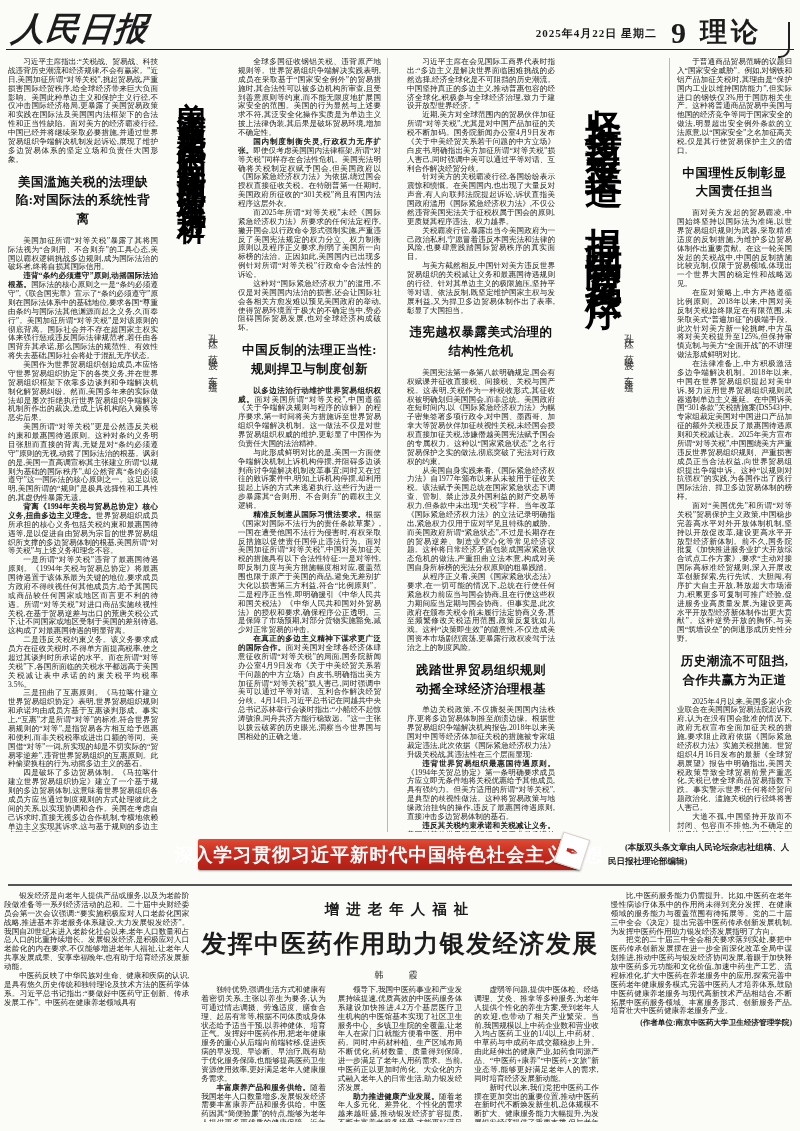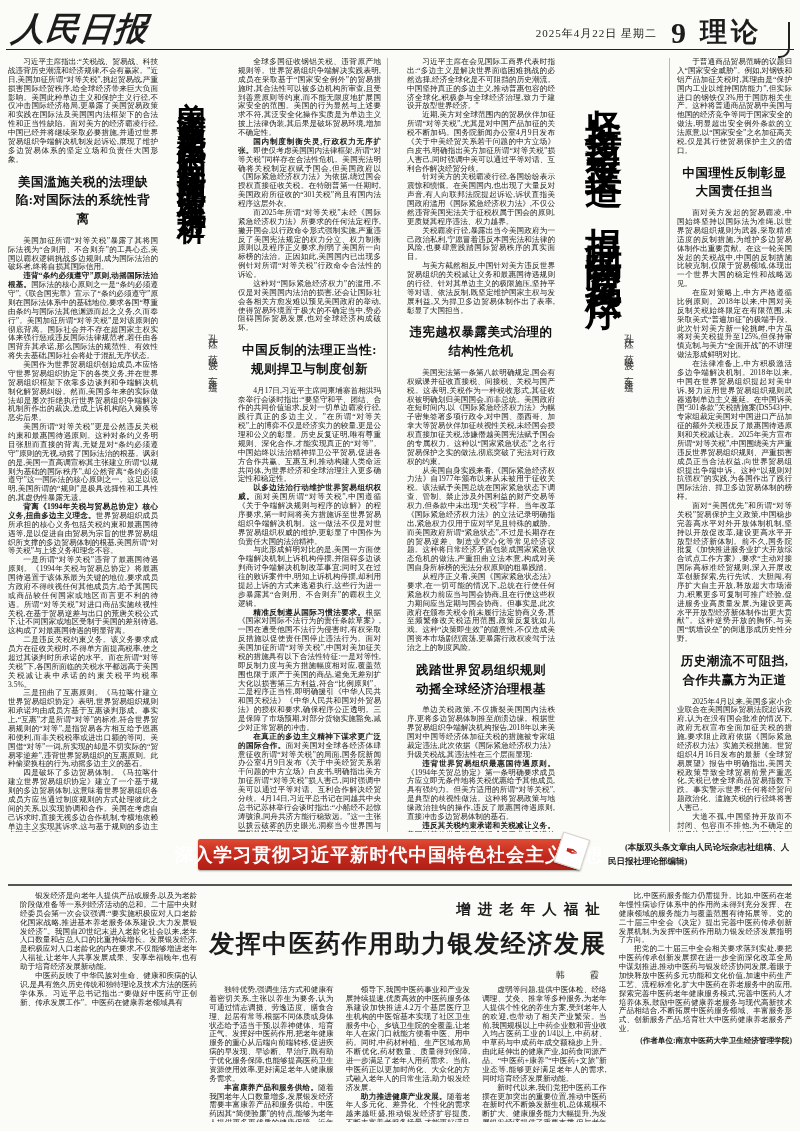--- a/index.html
+++ b/index.html
@@ -6,21 +6,21 @@
   body{width:800px;height:1131px;background:#fbfbf8;color:#1c1c1c;
        font-family:"Liberation Serif","DejaVu Serif",serif;overflow:hidden;}
   .page{width:800px;height:1131px;position:relative;box-sizing:border-box;}
 
   
   .hdr{height:50px;margin:0 6px;border-bottom:1.5px solid #222;display:flex;
        align-items:flex-end;justify-content:space-between;padding:4px 2px 3px 6px;box-sizing:border-box;}
   .masthead{font-size:33px;font-weight:900;font-style:italic;letter-spacing:1px;
             transform:skewX(-6deg);line-height:1;}
   .hdr-right{display:flex;align-items:flex-end;gap:14px;padding-right:2px;}
-  .hdr-date{font-size:11px;font-weight:400;letter-spacing:1px;padding-bottom:5px;}
+  .hdr-date{font-size:11px;font-weight:700;letter-spacing:1px;padding-bottom:5px;}
   .pageno{font-size:30px;font-weight:700;line-height:.9;}
   .secname{font-size:27px;font-weight:700;letter-spacing:4px;line-height:.95;}
   .corner{width:10px;height:34px;border-right:2px solid #222;border-bottom:2px solid #222;
           border-bottom-right-radius:10px;margin-left:2px;margin-bottom:-12px;}
 
   
   .top{display:flex;height:782px;padding:8px 8px 0 8px;box-sizing:border-box;}
   .art{display:flex;height:100%;box-sizing:border-box;}
   .art1{width:376px;}
   .art2{flex:1;border-left:1px solid #b9b9b2;padding-left:19px;margin-left:3px;}
@@ -53,25 +53,25 @@
   .banner-text{color:#fff;font-weight:900;font-size:18.5px;letter-spacing:1px;
                font-family:"Liberation Sans","DejaVu Sans",sans-serif;white-space:nowrap;}
   .pen{position:absolute;right:-6px;top:-4px;width:26px;height:30px;background:#fff;
        transform:rotate(18deg);border:1px solid #d8d0c8;box-shadow:0 1px 2px rgba(0,0,0,.3);
        display:flex;align-items:center;justify-content:center;font-size:16px;color:#c3281e;}
   .ed-note{flex:1;margin-left:28px;font-size:8.5px;font-weight:700;line-height:1.6;
            text-indent:2em;color:#222;padding-top:2px;}
   .midrule{border-top:2.5px solid #555;margin:5px 8px 0 8px;}
 
   
-  .bottom{display:flex;height:236px;padding:6px 8px 0 20px;box-sizing:border-box;}
+  .bottom{display:flex;height:236px;padding:6px 8px 0 4px;box-sizing:border-box;}
   .bL{width:186px;}
   .bR{width:182px;}
   .bMid{flex:1;display:flex;flex-direction:column;padding:0 12px;box-sizing:border-box;}
-  .bHead{text-align:right;height:94px;flex:none;}
+  .bHead{text-align:center;height:94px;flex:none;}
   .kicker{font-size:14.5px;font-weight:700;letter-spacing:7px;margin-top:8px;}
   .bTitle{font-size:25px;font-weight:900;letter-spacing:1.5px;margin-top:8px;
           font-family:"Liberation Sans","DejaVu Sans",sans-serif;white-space:nowrap;}
   .bAuthor{font-size:9px;letter-spacing:8px;margin-top:9px;font-weight:400;}
   .bCols{flex:1;display:flex;gap:12px;overflow:hidden;}
   .bCols .txt{flex:1;height:auto;}
 </style>
 </head>
 <body>
 
@@ -106,21 +106,20 @@
       <div class="strip strip1">
         <div class="vhead vhead1">美国滥施关税及中国反制措施的法理视角透析</div>
         <div class="vauthors">孔庆江　范晓波　车路遥</div>
       </div>
       <div class="txt colB">
           <p>全球多国征收钢铝关税、违背原产地规则等。世界贸易组织争端解决实践表明,成员在采取基于“国家安全例外”的贸易措施时,其合法性可以被多边机构所审查,且受到善意原则等约束,而不能无限度地扩展国家安全的范围。美国的行为显然与上述要求不符,其泛安全化操作实质是为单边主义披上法律伪装,其后果是破坏贸易环境,增加不确定性。</p>
           <p><strong>国内制度制衡失灵,行政权力无序扩张。</strong>即使仅考虑美国国内法律框架,所谓“对等关税”同样存在合法性危机。美国宪法明确将关税制定权赋予国会,但美国政府以《国际紧急经济权力法》为依据,绕过国会授权直接征收关税。在特朗普第一任期时,美国政府所征收的“301关税”尚且有国内法程序这层外衣。</p>
           <p>而2025年所谓“对等关税”未经《国际紧急经济权力法》所要求的任何法定程序,撇开国会,以行政命令形式强制实施,严重违反了美国宪法规定的权力分立、权力制衡原则以及程序正义要求,削弱了美国所一向标榜的法治。正因如此,美国国内已出现多例针对所谓“对等关税”行政命令合法性的诉讼。</p>
           <p>这种对“国际紧急经济权力”的滥用,不仅是对美国国内法治的损害,还会让国际社会各相关方愈发难以预见美国政府的举动,使得贸易环境置于极大的不确定当中,势必阻碍国际贸易发展,也对全球经济构成破坏。</p>
           <div class="subhead">中国反制的法理正当性:规则捍卫与制度创新</div>
-          <p>4月17日,习近平主席同柬埔寨首相洪玛奈举行会谈时指出:“要坚守和平、团结、合作的共同价值追求,反对一切单边霸凌行径,践行真正的多边主义。”在所谓“对等关税”上的博弈不仅是经济实力的较量,更是公理和公义的彰显。历史反复证明,唯有尊重规则、深化合作,才能实现真正的“对等”。中国始终以法治精神捍卫公平贸易,促进各方合作共赢、互惠互利,推动构建人类命运共同体,为世界经济和全球治理注入更多确定性和稳定性。</p>
           <p><strong>以多边法治行动维护世界贸易组织权威。</strong>面对美国所谓“对等关税”,中国遵循《关于争端解决规则与程序的谅解》的程序要求,第一时间将美方措施诉至世界贸易组织争端解决机制。这一做法不仅是对世界贸易组织权威的维护,更彰显了中国作为负责任大国的法治精神。</p>
           <p>与此形成鲜明对比的是,美国一方面使争端解决机制上诉机构停摆,并阻碍多边谈判商讨争端解决机制改革事宜;同时又在过往的败诉案件中,明知上诉机构停摆,却利用提起上诉的方式来逃避执行,这些行为进一步暴露其“合则用、不合则弃”的霸权主义逻辑。</p>
           <p><strong>精准反制遵从国际习惯法要求。</strong>根据《国家对国际不法行为的责任条款草案》,一国在遭受他国不法行为侵害时,有权采取反措施以促使责任国停止违法行为。面对美国加征所谓“对等关税”,中国对美加征关税的措施具有以下合法性特征:一是对等性,即反制力度与美方措施幅度相对应,覆盖范围也限于原产于美国的商品,避免无差别扩大化以损害第三方利益,符合“比例原则”。二是程序正当性,即明确援引《中华人民共和国关税法》《中华人民共和国对外贸易法》的授权和要求,确保程序公正透明。三是保障了市场预期,对部分货物实施豁免,减少对正常贸易的冲击。</p>
           <p><strong>在真正的多边主义精神下谋求更广泛的国际合作。</strong>面对美国对全球各经济体肆意征收所谓“对等关税”的局面,国务院新闻办公室4月9日发布《关于中美经贸关系若干问题的中方立场》白皮书,明确指出美方加征所谓“对等关税”损人害己,同时强调中美可以通过平等对话、互利合作解决经贸分歧。4月14日,习近平总书记在同越共中央总书记苏林举行会谈时指出:“小船经不起惊涛骇浪,同舟共济方能行稳致远。”这一主张以拨云破雾的历史眼光,洞察当今世界国与国相处的正确之道。</p>
         </div>
     </div>
 
     <div class="art art2">
       <div class="txt colC">
           <p>习近平主席在会见国际工商界代表时指出:“多边主义是解决世界面临困难挑战的必然选择,经济全球化是不可阻挡的历史潮流。中国坚持真正的多边主义,推动普惠包容的经济全球化,积极参与全球经济治理,致力于建设开放型世界经济。”</p>

